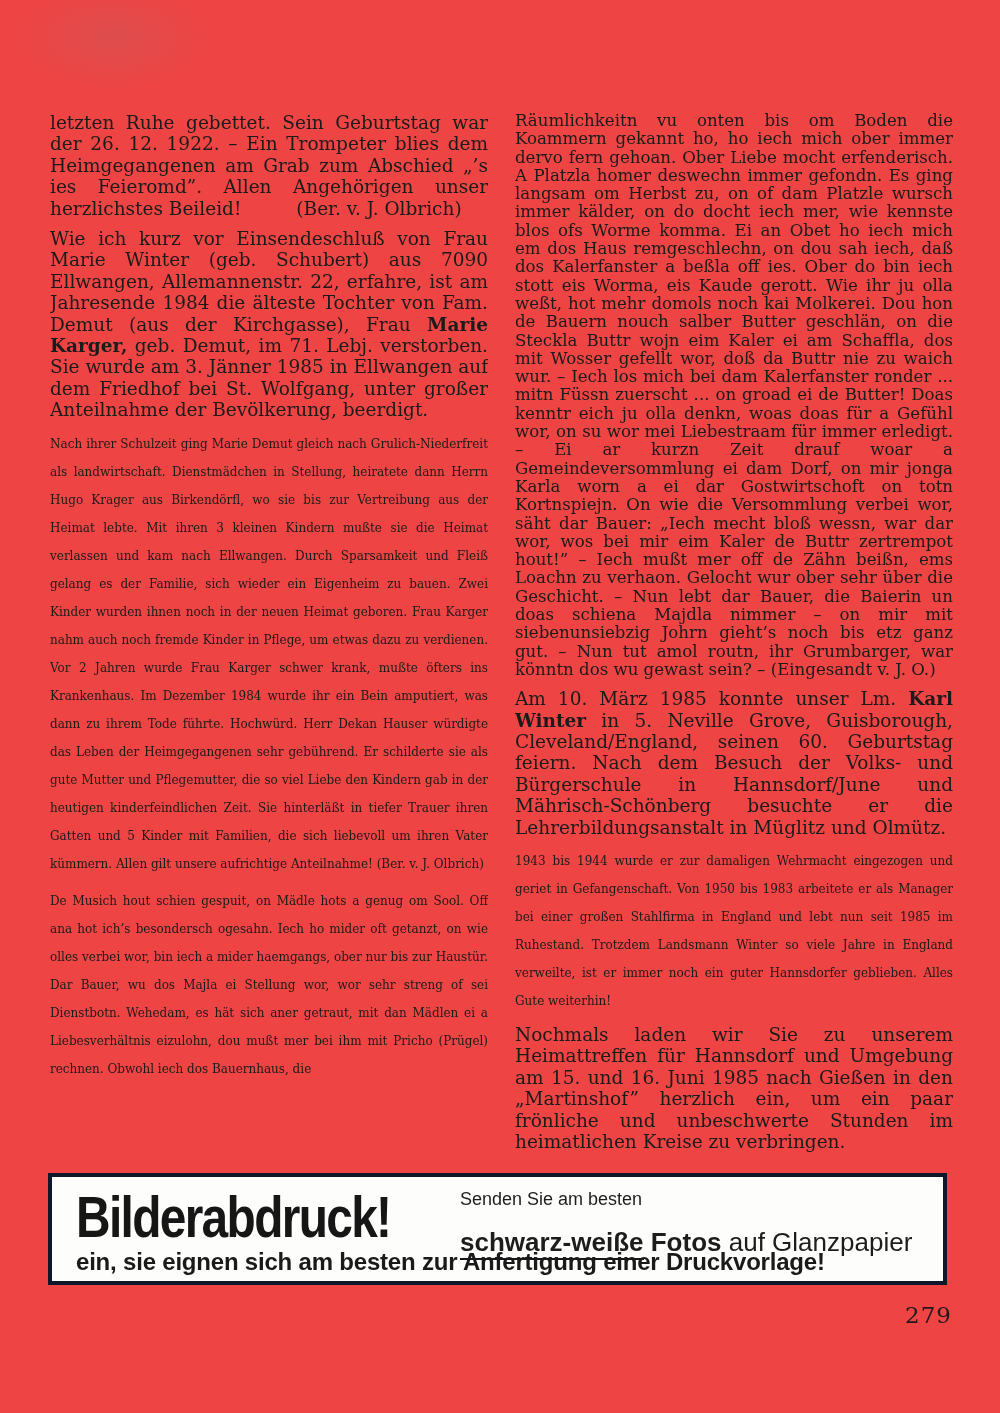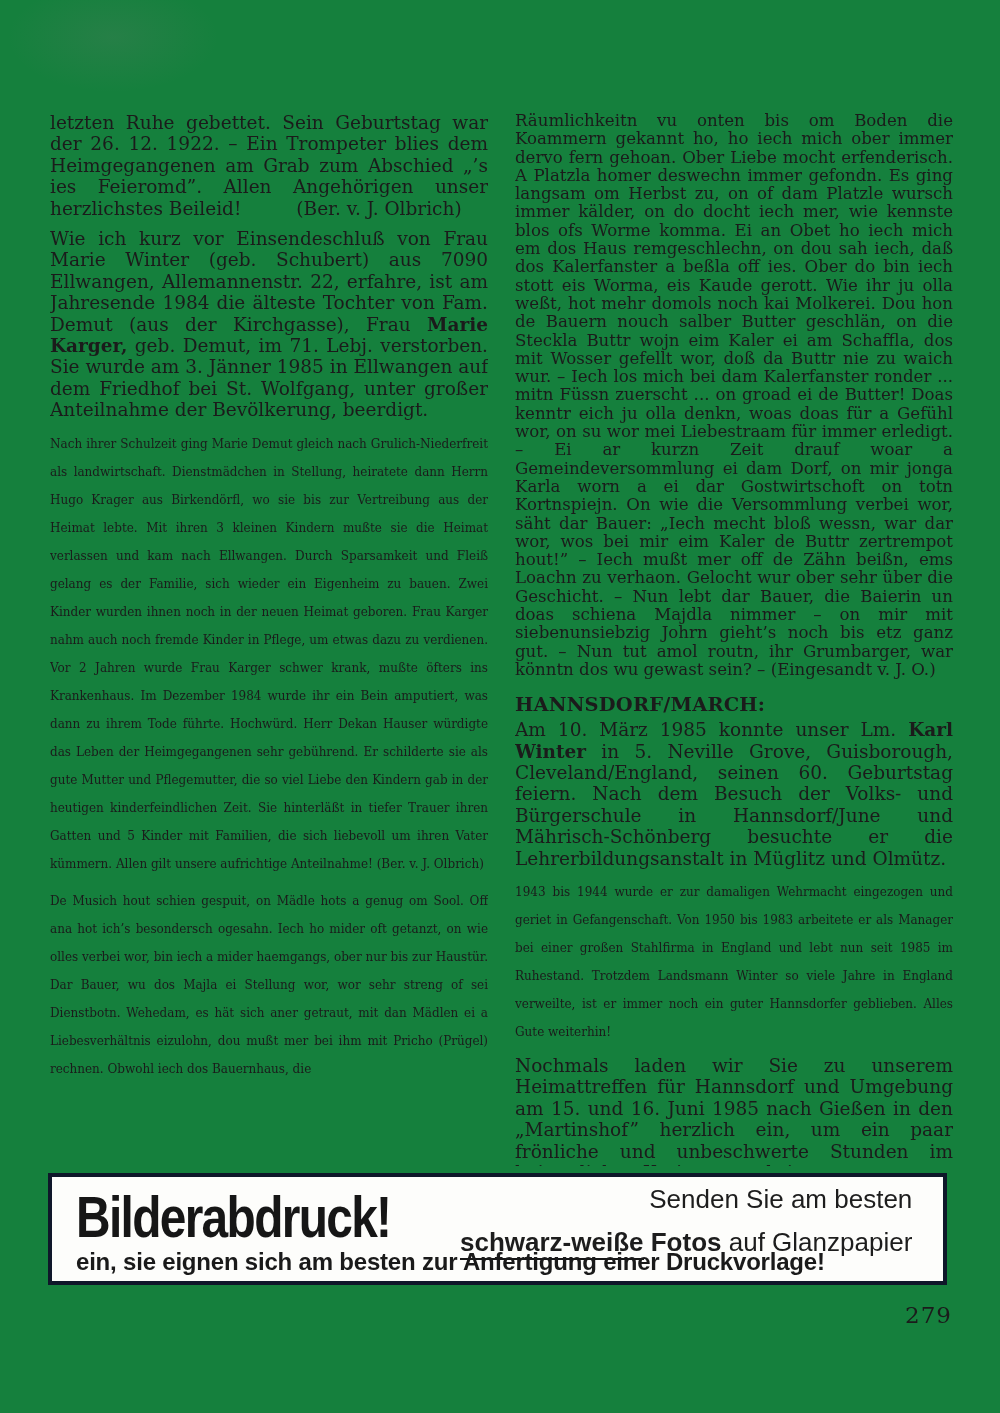--- a/index.html
+++ b/index.html
@@ -5,21 +5,21 @@
   html,body{margin:0;padding:0;}
   body{
     width:1000px;height:1413px;
     background:#f4f4f2;
     font-family:"DejaVu Serif","Liberation Serif",serif;
     color:#1b1b1b;
     -webkit-font-smoothing:antialiased;
   }
   .page{
     position:relative;width:1000px;height:1413px;
-    background:#15803d;overflow:hidden;
+    background:#ef4444;overflow:hidden;
   }
   .smudge{
     position:absolute;left:8px;top:-18px;width:210px;height:110px;
     background:radial-gradient(closest-side,rgba(125,125,122,.16),rgba(125,125,122,0));
     pointer-events:none;
   }
   .col{
     position:absolute;top:112px;width:438px;height:1054px;overflow:hidden;
     hyphens:auto;
   }
@@ -40,21 +40,21 @@
     position:absolute;left:48px;top:1173px;width:899px;height:112px;
     box-sizing:border-box;border:4px solid #0f172a;background:#fdfdfb;
     font-family:"Liberation Sans","DejaVu Sans",sans-serif;
   }
   .ad-headline{
     position:absolute;left:24px;top:7px;
     font-size:57px;font-weight:bold;letter-spacing:-2px;white-space:nowrap;
     transform:scaleX(.84);transform-origin:0 0;color:#161616;
   }
   .ad-topright{position:absolute;left:408px;top:7px;}
-  .ad-line1{font-size:26px;line-height:31px;color:#1d1d1d;text-align:right;}
+  .ad-line1{font-size:18px;line-height:31px;color:#1d1d1d;}
   .ad-line2{font-size:26px;line-height:31px;margin-top:12px;color:#1d1d1d;}
   .seg-u{border-bottom:2.5px solid #161616;padding-bottom:1px;}
   .ad-line3{
     position:absolute;left:24px;top:71px;white-space:nowrap;
     font-size:24px;font-weight:bold;letter-spacing:-.2px;color:#1a1a1a;
   }
   .page-number{
     position:absolute;right:48px;top:1302px;width:120px;text-align:right;
     font-size:23px;letter-spacing:1px;
   }
@@ -66,21 +66,20 @@
   <div class="smudge"></div>
 
   <div class="col col-left">
       <div class="para large"><span>letzten Ruhe gebettet. Sein Geburtstag war der 26. 12. 1922. – Ein Trompeter blies dem Heimgegangenen am Grab zum Abschied „’s ies Feieromd”. Allen Angehörigen unser herzlichstes Beileid!</span><span class="gap"></span><span>(Ber. v. J. Olbrich)</span></div>
       <div class="para large"><span>Wie ich kurz vor Einsendeschluß von Frau Marie Winter (geb. Schubert) aus 7090 Ellwangen, Allemannenstr. 22, erfahre, ist am Jahresende 1984 die älteste Tochter von Fam. Demut (aus der Kirchgasse), Frau </span><span class="seg-b">Marie Karger,</span><span> geb. Demut, im 71. Lebj. verstorben. Sie wurde am 3. Jänner 1985 in Ellwangen auf dem Friedhof bei St. Wolfgang, unter großer Anteilnahme der Bevölkerung, beerdigt.</span></div>
       <div class="para small"><span>Nach ihrer Schulzeit ging Marie Demut gleich nach Grulich-Niederfreit als landwirtschaft. Dienstmädchen in Stellung, heiratete dann Herrn Hugo Krager aus Birkendörfl, wo sie bis zur Vertreibung aus der Heimat lebte. Mit ihren 3 kleinen Kindern mußte sie die Heimat verlassen und kam nach Ellwangen. Durch Sparsamkeit und Fleiß gelang es der Familie, sich wieder ein Eigenheim zu bauen. Zwei Kinder wurden ihnen noch in der neuen Heimat geboren. Frau Karger nahm auch noch fremde Kinder in Pflege, um etwas dazu zu verdienen. Vor 2 Jahren wurde Frau Karger schwer krank, mußte öfters ins Krankenhaus. Im Dezember 1984 wurde ihr ein Bein amputiert, was dann zu ihrem Tode führte. Hochwürd. Herr Dekan Hauser würdigte das Leben der Heimgegangenen sehr gebührend. Er schilderte sie als gute Mutter und Pflegemutter, die so viel Liebe den Kindern gab in der heutigen kinderfeindlichen Zeit. Sie hinterläßt in tiefer Trauer ihren Gatten und 5 Kinder mit Familien, die sich liebevoll um ihren Vater kümmern. Allen gilt unsere aufrichtige Anteilnahme! (Ber. v. J. Olbrich)</span></div>
       <div class="para small"><span>De Musich hout schien gespuit, on Mädle hots a genug om Sool. Off ana hot ich’s besondersch ogesahn. Iech ho mider oft getanzt, on wie olles verbei wor, bin iech a mider haemgangs, ober nur bis zur Haustür. Dar Bauer, wu dos Majla ei Stellung wor, wor sehr streng of sei Dienstbotn. Wehedam, es hät sich aner getraut, mit dan Mädlen ei a Liebesverhältnis eizulohn, dou mußt mer bei ihm mit Pricho (Prügel) rechnen. Obwohl iech dos Bauernhaus, die</span></div>
     </div>
   <div class="col col-right">
       <div class="para dense"><span>Räumlichkeitn vu onten bis om Boden die Koammern gekannt ho, ho iech mich ober immer dervo fern gehoan. Ober Liebe mocht erfenderisch. A Platzla homer deswechn immer gefondn. Es ging langsam om Herbst zu, on of dam Platzle wursch immer kälder, on do docht iech mer, wie kennste blos ofs Worme komma. Ei an Obet ho iech mich em dos Haus remgeschlechn, on dou sah iech, daß dos Kalerfanster a beßla off ies. Ober do bin iech stott eis Worma, eis Kaude gerott. Wie ihr ju olla weßt, hot mehr domols noch kai Molkerei. Dou hon de Bauern nouch salber Butter geschlän, on die Steckla Buttr wojn eim Kaler ei am Schaffla, dos mit Wosser gefellt wor, doß da Buttr nie zu waich wur. – Iech los mich bei dam Kalerfanster ronder ... mitn Füssn zuerscht ... on groad ei de Butter! Doas kenntr eich ju olla denkn, woas doas für a Gefühl wor, on su wor mei Liebestraam für immer erledigt. – Ei ar kurzn Zeit drauf woar a Gemeindeversommlung ei dam Dorf, on mir jonga Karla worn a ei dar Gostwirtschoft on totn Kortnspiejn. On wie die Versommlung verbei wor, säht dar Bauer: „Iech mecht bloß wessn, war dar wor, wos bei mir eim Kaler de Buttr zertrempot hout!” – Iech mußt mer off de Zähn beißn, ems Loachn zu verhaon. Gelocht wur ober sehr über die Geschicht. – Nun lebt dar Bauer, die Baierin un doas schiena Majdla nimmer – on mir mit siebenunsiebzig Johrn gieht’s noch bis etz ganz gut. – Nun tut amol routn, ihr Grumbarger, war könntn dos wu gewast sein? – (Eingesandt v. J. O.)</span></div>
-      <div class="heading">HANNSDORF/MARCH:</div>
       <div class="para large"><span>Am 10. März 1985 konnte unser Lm. </span><span class="seg-b">Karl Winter</span><span> in 5. Neville Grove, Guisborough, Cleveland/England, seinen 60. Geburtstag feiern. Nach dem Besuch der Volks- und Bürgerschule in Hannsdorf/June und Mährisch-Schönberg besuchte er die Lehrerbildungsanstalt in Müglitz und Olmütz.</span></div>
       <div class="para small"><span>1943 bis 1944 wurde er zur damaligen Wehrmacht eingezogen und geriet in Gefangenschaft. Von 1950 bis 1983 arbeitete er als Manager bei einer großen Stahlfirma in England und lebt nun seit 1985 im Ruhestand. Trotzdem Landsmann Winter so viele Jahre in England verweilte, ist er immer noch ein guter Hannsdorfer geblieben. Alles Gute weiterhin!</span></div>
       <div class="para large"><span>Nochmals laden wir Sie zu unserem Heimattreffen für Hannsdorf und Umgebung am 15. und 16. Juni 1985 nach Gießen in den „Martinshof” herzlich ein, um ein paar frönliche und unbeschwerte Stunden im heimatlichen Kreise zu verbringen.</span></div>
     </div>
 
   <div class="ad">
     <div class="ad-headline">Bilderabdruck!</div>
     <div class="ad-topright">
       <div class="ad-line1">Senden Sie am besten</div>
       <div class="ad-line2"><span class="seg-b seg-u">schwarz-weiße</span><span class="seg-b"> Fotos</span><span> auf Glanzpapier</span></div>

